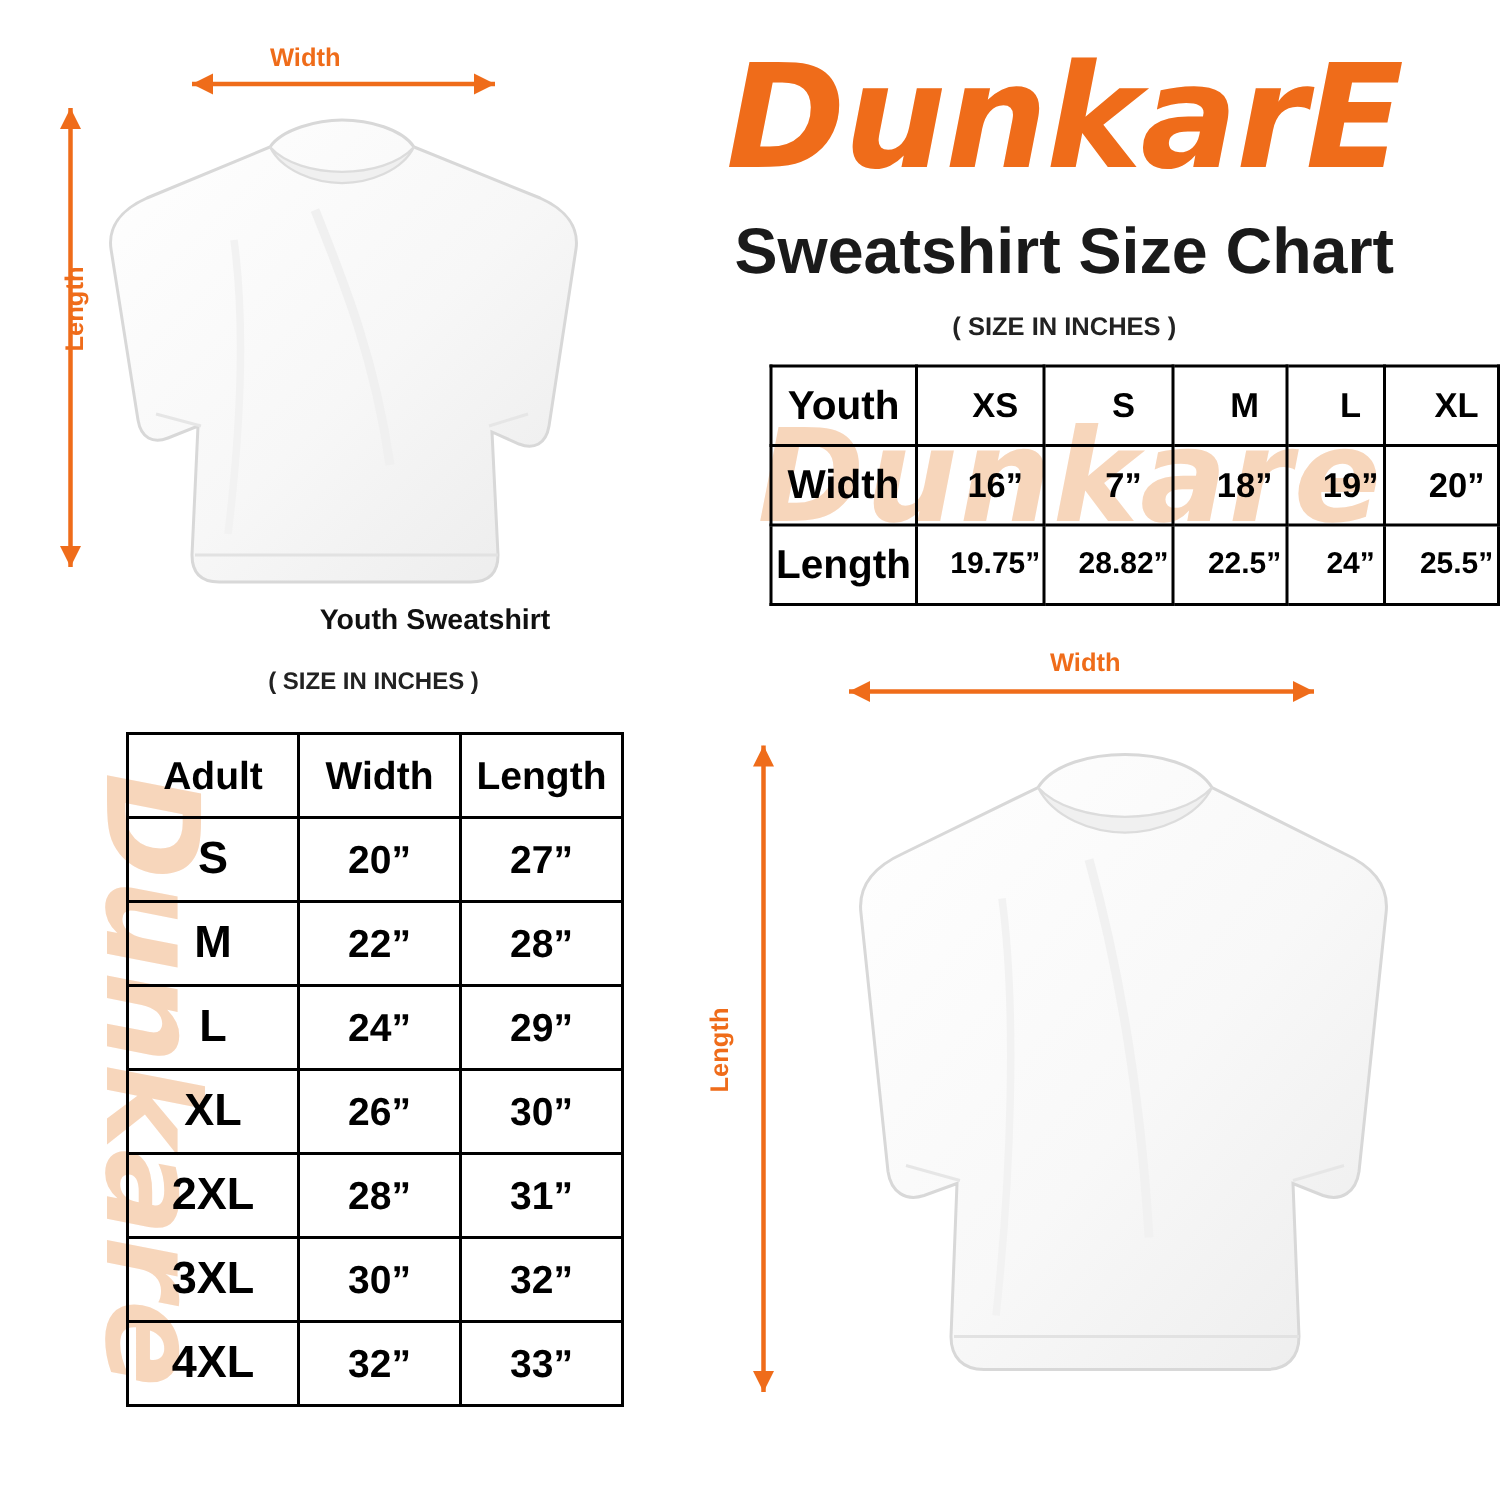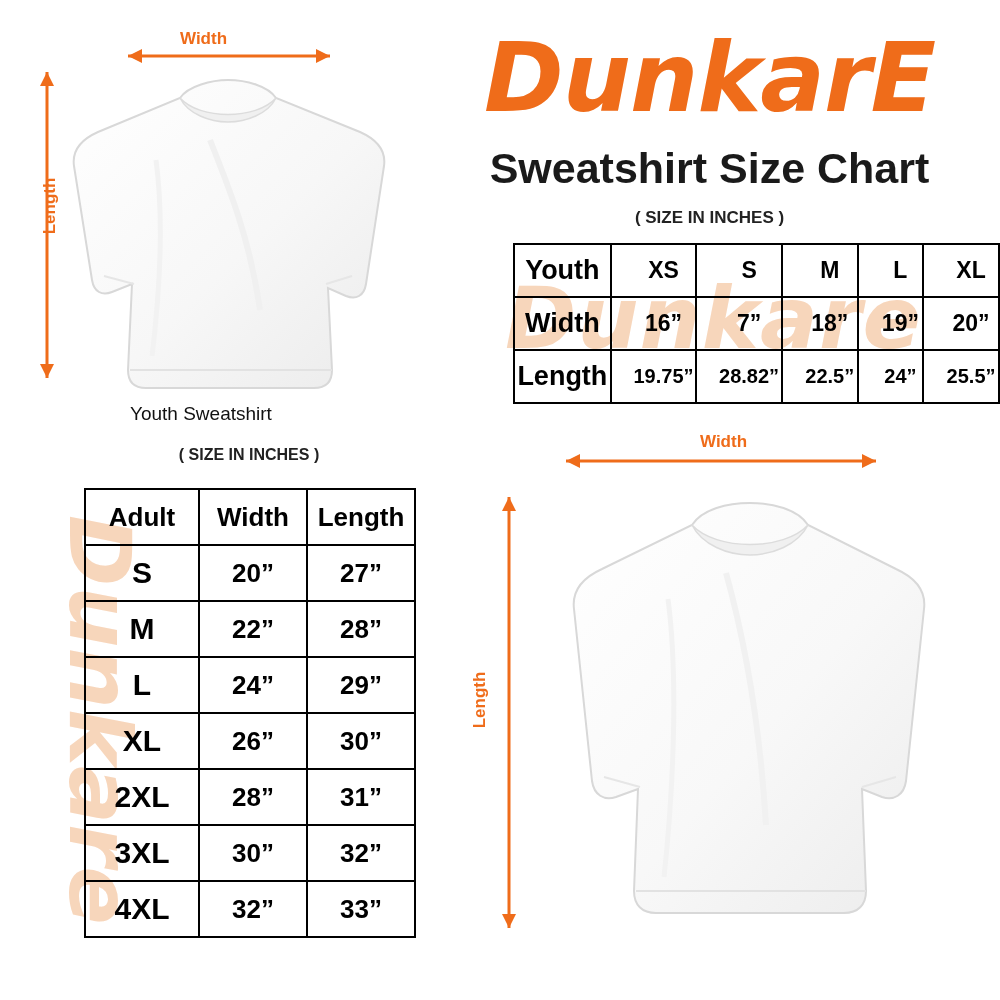--- a/index.html
+++ b/index.html
@@ -153,23 +153,23 @@
     text-align: center;
     font-size: 16px;
     font-weight: bold;
     color: #222;
   }
 
   
   .caption {
     position: absolute;
     font-size: 19px;
-    font-weight: normal;
+    font-weight: bold;
     color: #111;
-    text-align: left;
+    text-align: center;
   }
   .caption-youth { left: 130px; top: 403px; width: 320px; }
   .caption-adult { left: 620px; top: 945px; width: 320px; }
 
   
   .arrow-label {
     position: absolute;
     color: #ef6c1a;
     font-size: 17px;
     font-weight: bold;

